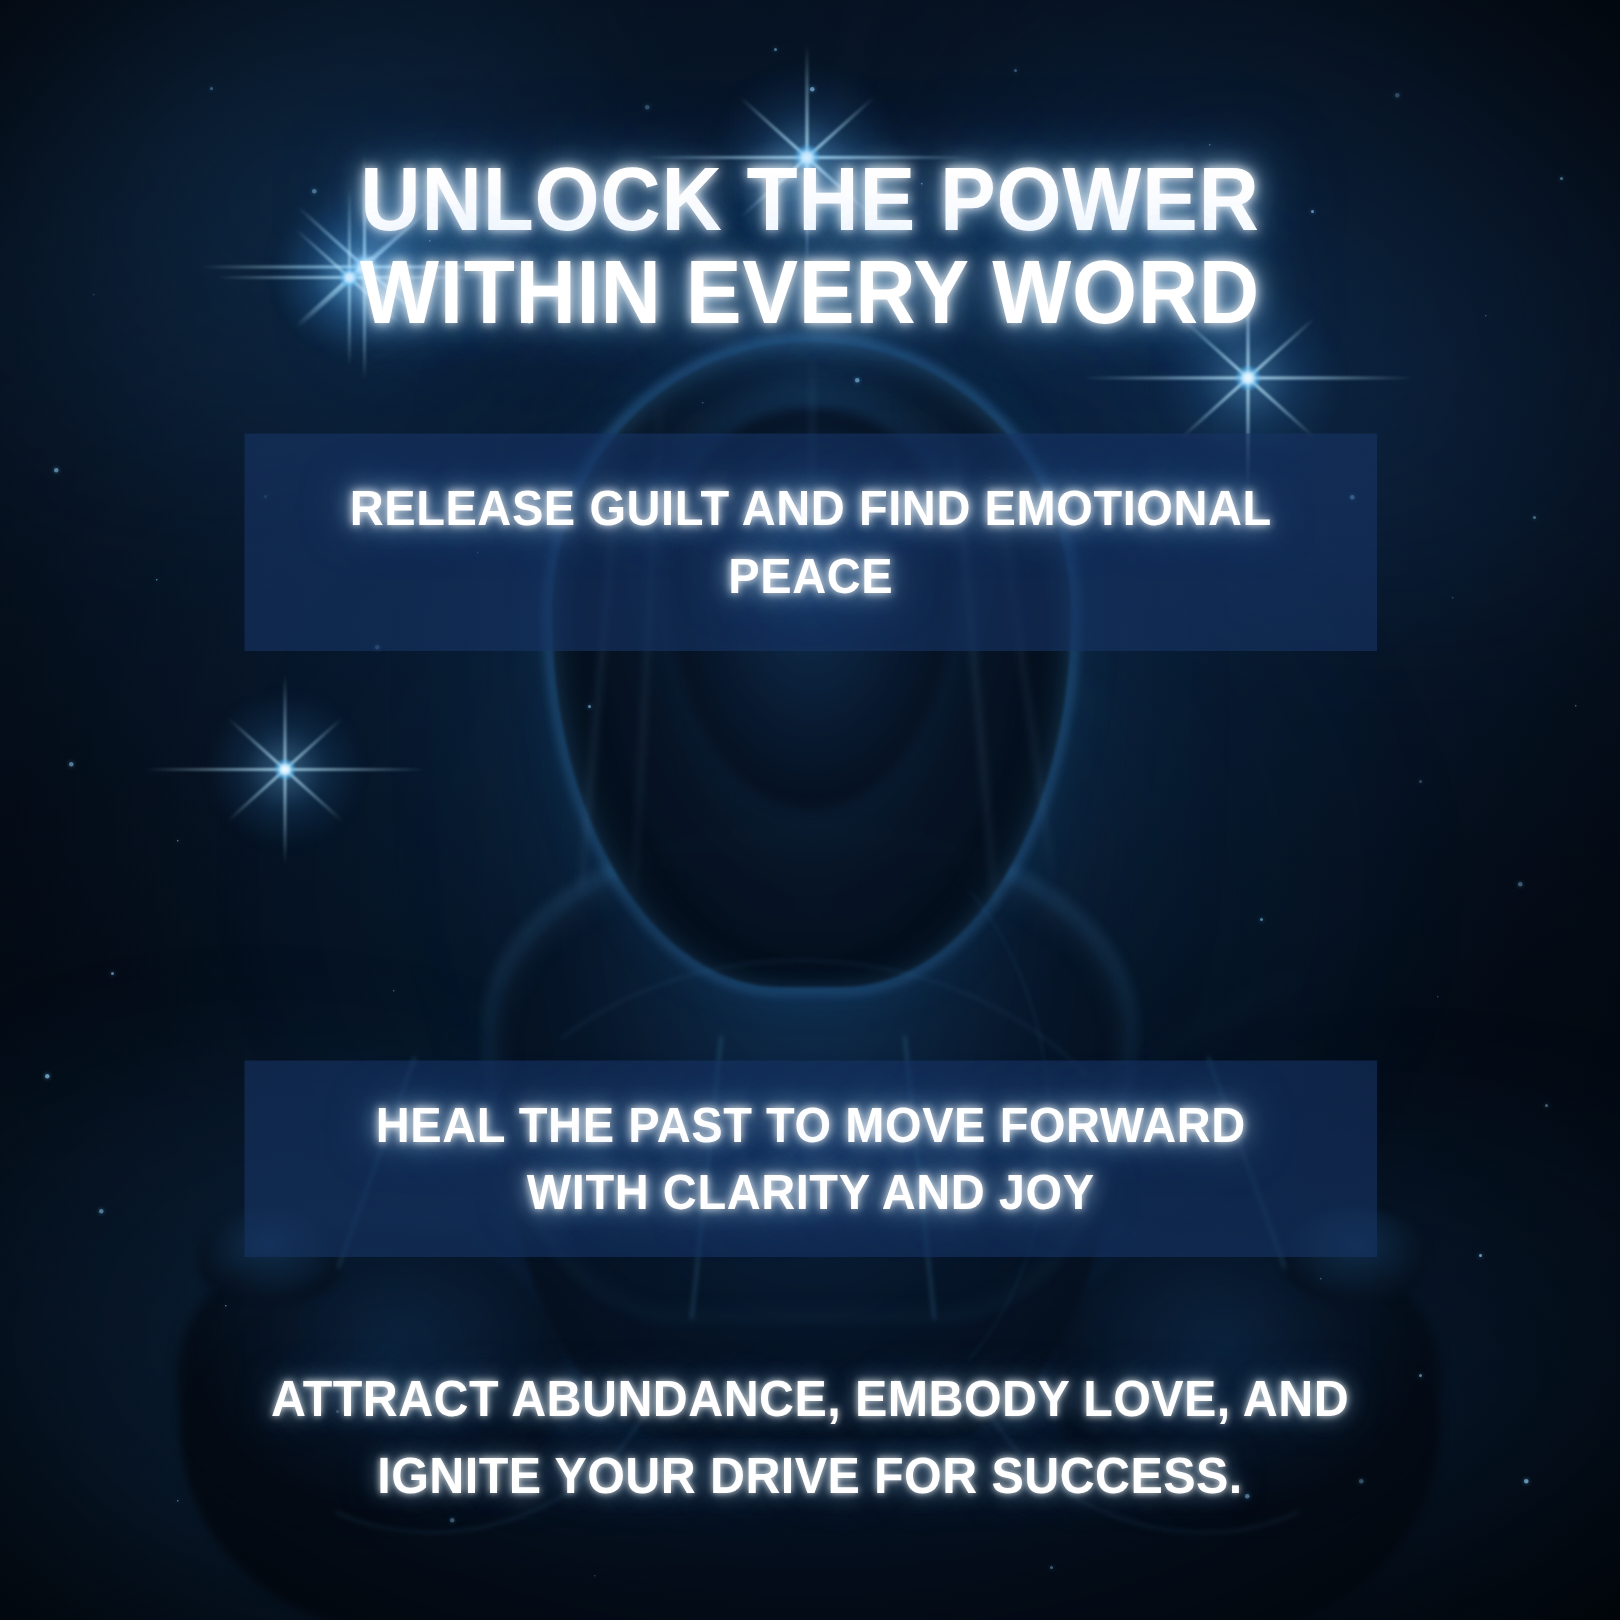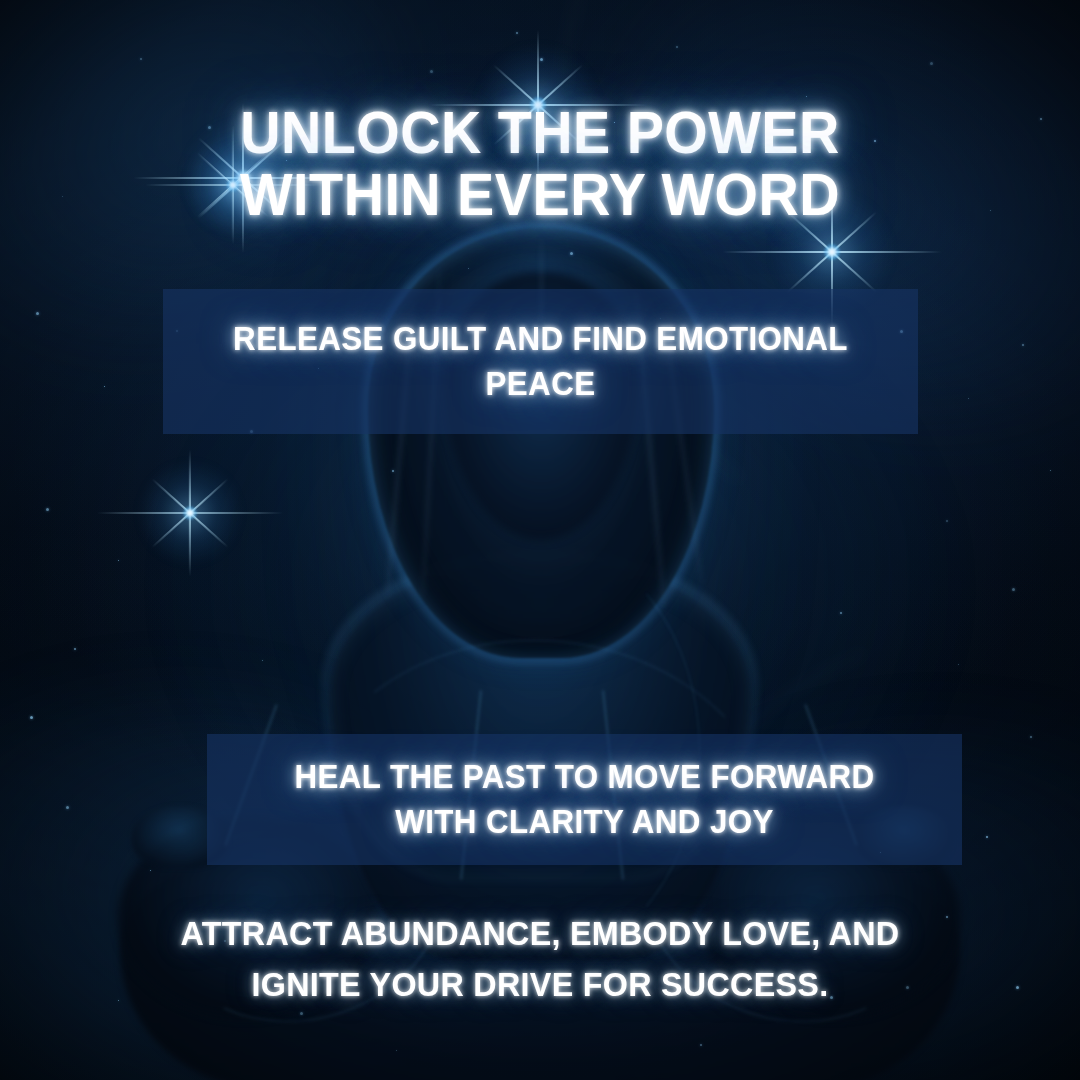--- a/index.html
+++ b/index.html
@@ -223,21 +223,21 @@
   }
   .headline .ln { display:block; }
 
   .band {
     position:absolute; left:163px; width:755px;
     background:rgba(23,52,100,0.62);
     display:flex; align-items:center; justify-content:flex-end;
   }
   .band-1 { top:289px; height:145px; }
   .band-2 { top:498px; height:140px; }
-  .band-3 { top:734px; height:131px;margin-left:44px; }
+  .band-3 { top:707px; height:131px; }
 
   .band-text {
     width:100%; text-align:center; color:#ffffff;
     font-size:33px; font-weight:bold; line-height:1.35; letter-spacing:0.4px;
     transform:scaleX(0.95); transform-origin:50% 50%;
     text-shadow:
       0 0 6px rgba(255,255,255,0.95),
       0 0 16px rgba(200,235,255,0.78),
       0 0 34px rgba(120,195,255,0.52);
   }

